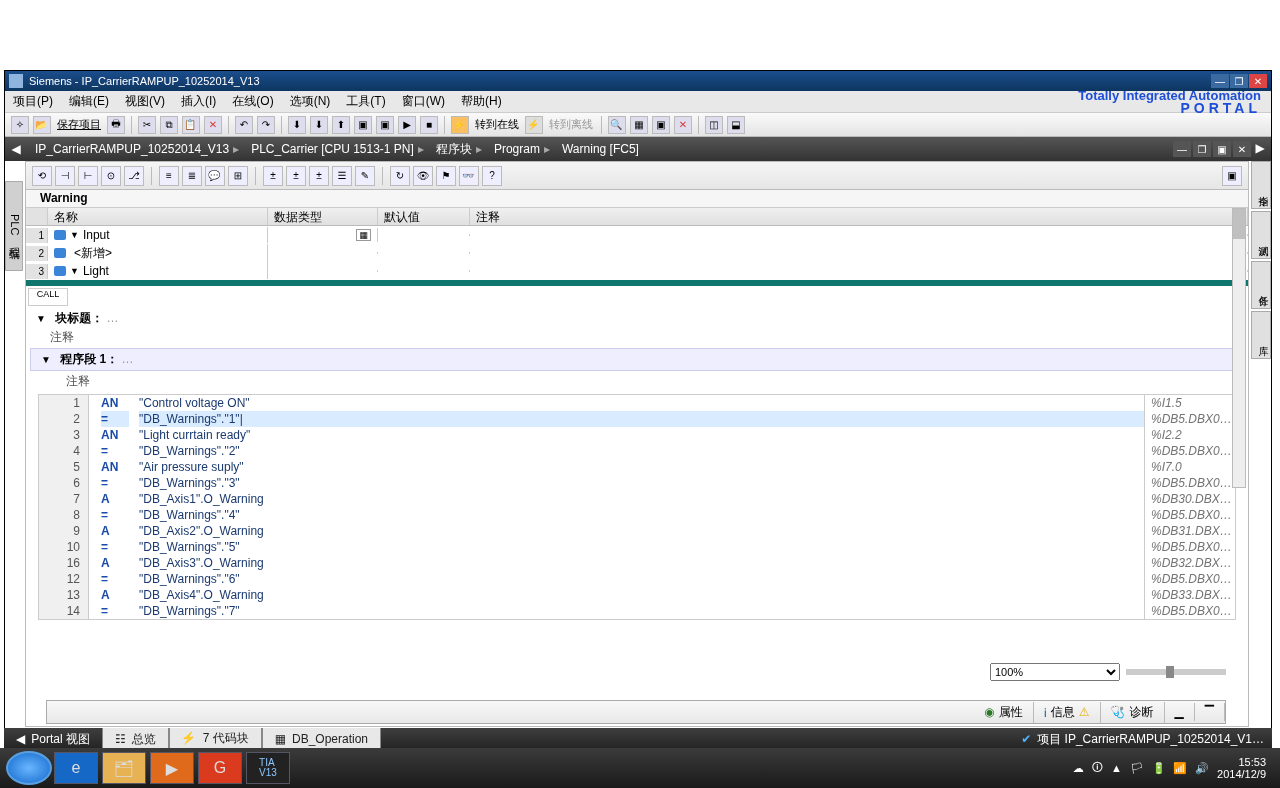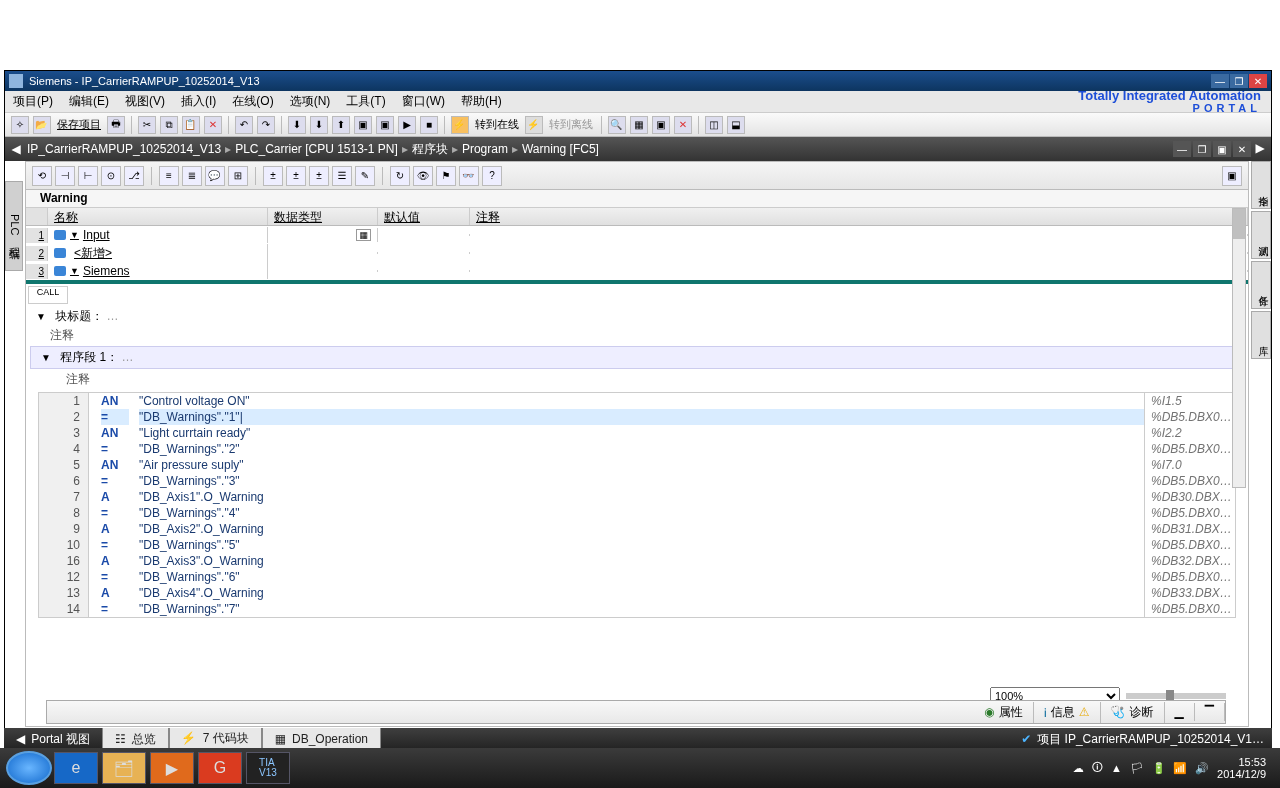--- a/index.html
+++ b/index.html
@@ -6,64 +6,64 @@
 body { background:#fff; width:1280px; height:788px; overflow:hidden; position:relative; }
 .desktop { position:absolute; top:0; left:0; right:0; bottom:0; background:#fff; }
 .app-window { position:absolute; left:4px; top:70px; width:1268px; height:680px; background:#fff; border:1px solid #000; }
 .titlebar { height:20px; background:linear-gradient(#1b4e8d,#0d3560); color:#fff; font-size:11px; display:flex; align-items:center; padding:0 4px; }
 .titlebar .tb-ctl { margin-left:auto; display:flex; gap:1px; }
 .tb-btn { width:18px; height:14px; background:#3a6aa0; color:#fff; font-size:10px; display:flex; align-items:center; justify-content:center; cursor:pointer; }
 .tb-btn.close { background:#d44; }
 .menubar { height:22px; background:#e8e8e8; display:flex; align-items:center; font-size:12px; border-bottom:1px solid #ccc; }
 .menubar .mi { padding:20px 8px; cursor:pointer; }
 .tia-brand { margin-left:auto; text-align:right; padding:2px 10px; font-size:13px; color:#1d4ed8; font-weight:bold; line-height:12px;}
-.tia-brand .portal { font-size:11px; letter-spacing:4px; }
+.tia-brand .portal { font-size:14px; letter-spacing:4px; }
 .toolbar1 { height:24px; background:linear-gradient(#fafafa,#e4e4e4); border-bottom:1px solid #bbb; display:flex; align-items:center; padding:0 4px; font-size:11px; }
 .tbicon { width:18px; height:18px; margin:0 2px; background:#dde; border:1px solid #bbb; display:flex; align-items:center; justify-content:center; cursor:pointer; font-size:10px; }
 .tb-sep { width:1px; height:18px; background:#bbb; margin:0 4px; }
 .tb-label { padding:0 4px; cursor:pointer; }
 .pathbar { height:24px; background:linear-gradient(#555,#333); color:#fff; font-size:12px; display:flex; align-items:center; padding:0 4px; }
 .pathbar .pb-arrow { width:14px; text-align:center; cursor:pointer; }
-.pathbar .crumb { padding:0 4px; cursor:pointer; }
+.pathbar .crumb { padding:0 4px; cursor:pointer;margin-left:8px; }
 .pathbar .crumb-sep { color:#aaa; padding:0 0px; }
 .pathbar .pb-right { margin-left:auto; display:flex; gap:2px; }
 .pathbar .wbtn { width:18px; height:16px; background:#555; color:#fff; font-size:10px; display:flex; align-items:center; justify-content:center; cursor:pointer;}
 .edit-area { position:relative; height:calc(100% - 20px - 22px - 24px - 24px - 22px); background:#fff; }
 .left-rail { position:absolute; left:0; top:20px; width:18px; height:90px; background:#d0d0d0; border:1px solid #aaa; display:flex; align-items:center; justify-content:center; writing-mode:vertical-rl; font-size:11px; cursor:pointer; }
 .right-rail { position:absolute; right:0; top:0; width:20px; height:100%; }
 .right-tab { width:20px; height:48px; background:#e0e0e0; border:1px solid #aaa; margin-bottom:2px; writing-mode:vertical-rl; font-size:10px; text-align:center; padding-top:6px; cursor:pointer;}
 .editor-inner { position:absolute; left:20px; right:22px; top:0; bottom:0; border:1px solid #bbb; background:#fff; }
 .ed-toolbar { height:28px; background:linear-gradient(#f5f5f5,#e6e6e6); border-bottom:1px solid #bbb; display:flex; align-items:center; padding:4px 6px; gap:3px; }
 .ed-toolbar .eicon { width:20px; height:20px; background:#eef; border:1px solid #bbb; display:flex; align-items:center;justify-content:center; font-size:10px; cursor:pointer;}
 .ed-name { height:18px; background:#f6f6f6; font-size:12px; font-weight:bold; padding:1px 14px; border-bottom:1px solid #ccc;}
-.interface-table { border-bottom:4px solid #0f766e;text-decoration:underline; }
+.interface-table { border-bottom:6px solid #0f766e; }
 .if-header { display:flex; height:18px; background:linear-gradient(#f0f0f0,#e0e0e0); font-size:12px; border-bottom:1px solid #bbb;}
 .if-header .cell, .if-row .cell { border-right:1px solid #ccc; padding:1px 6px; font-size:12px; }
 .if-header .c0,.if-row .c0 { width:22px; background:#e2e2e2; text-align:right; font-size:10px; padding:2px 3px;}
 .if-header .c1,.if-row .c1 { width:220px; }
 .if-header .c2,.if-row .c2 { width:110px; }
 .if-header .c3,.if-row .c3 { width:92px; }
 .if-header .c4,.if-row .c4 { flex:1; }
 .if-row { display:flex; height:18px; align-items:center; font-size:12px; }
 .if-row .c1 { display:flex; align-items:center; gap:4px; }
 .gut-ico { width:12px; height:10px; background:#3a85d7; border-radius:2px; }
 .tree-tri { font-size:9px; cursor:pointer; }
 .call-row { height:18px; border:1px solid #ccc; margin:2px; width:40px; text-align:center; font-size:9px; }
 .block-sec { padding:2px 10px; font-size:12px; }
 .block-sec .tri { font-size:10px; margin-right:6px; cursor:pointer; }
-.block-title{ font-weight:normal;margin-top:29px; }
+.block-title{ font-weight:bold;margin-top:29px; }
 .comment { color:#555; font-size:12px; padding-left:24px;}
 .code-pane { position:relative; margin:4px 12px; border:1px solid #ccc; display:flex; font-family:Consolas,monospace; font-size:12px; }
 .code-gutter { width:50px; background:#f0f0f0; border-right:1px solid #ccc; text-align:right; padding:0 8px; color:#555;}
 .code-gutter div, .code-op div, .code-operand div, .code-addr div { height:16px; line-height:16px; white-space:pre; }
 .code-op { width:40px; color:#1a4aa8; padding-left:12px;font-weight:bold;}
 .code-operand { flex:1; border-right:1px solid #ccc; color:#1a3a70; padding-left:10px;}
 .code-addr { width:90px; padding-left:6px; color:#737373;font-style:italic;}
 .code-selected { background:#d9ecff; }
-.zoom-bar { position:absolute; right:22px; bottom:20px; height:20px; display:flex; align-items:center; gap:6px; }
+.zoom-bar { position:absolute; right:22px; bottom:44px; height:20px; display:flex; align-items:center; gap:6px; }
 .zoom-select { width:130px; height:18px; font-size:11px; }
 .zoom-slider { width:100px; height:6px; background:#ccc; position:relative;}
 .prop-tabs { position:absolute; left:20px; right:22px; bottom:2px; height:24px; background:linear-gradient(#f8f8f8,#e8e8e8); border:1px solid #aaa; display:flex; align-items:center; font-size:12px; }
 .prop-tab { padding:2px 10px; border-right:1px solid #bbb; cursor:pointer; display:flex; align-items:center; gap:4px;}
 .bot-tabs { position:absolute; left:-1px; bottom:-1px; right:-1px; height:22px; background:linear-gradient(#3f3f3f,#222); display:flex; align-items:center; font-size:12px; }
 .bot-tab { padding:2px 12px; color:#fff; display:flex; align-items:center; gap:6px; cursor:pointer;}
 .bot-tab.light { background:#e8e8e8; color:#222; height:100%; border-left:1px solid #888; border-right:1px solid #888;}
 .bot-status { margin-left:auto; color:#fff; padding-right:8px; display:flex; align-items:center; gap:6px;}
 .taskbar { position:absolute; left:0; right:0; bottom:0; height:40px; background:linear-gradient(#3b3b3b,#1a1a1a); display:flex; align-items:center; padding:0 6px;}
 .start { width:46px; height:34px; background:radial-gradient(#69b6ff,#1168cc); border-radius:50%; cursor:pointer; border:2px solid #5aa0e0;}
@@ -231,21 +231,21 @@
                 </div>
    <div class="cell c2"></div>
    <div class="cell c3"></div>
    <div class="cell c4"></div>
               </div>
               <div class="if-row">
                 <div class="cell c0">3</div>
    <div class="cell c1">
                   <span class="gut-ico"></span>
                   <span class="tree-tri">▼</span>
-                  <span>Siemens</span>
+                  <span>Light</span>
                 </div>
    <div class="cell c2"></div>
    <div class="cell c3"></div>
    <div class="cell c4"></div>
               </div>
             </div>
        </div>
 
        <div class="call-row">CALL</div>
 

